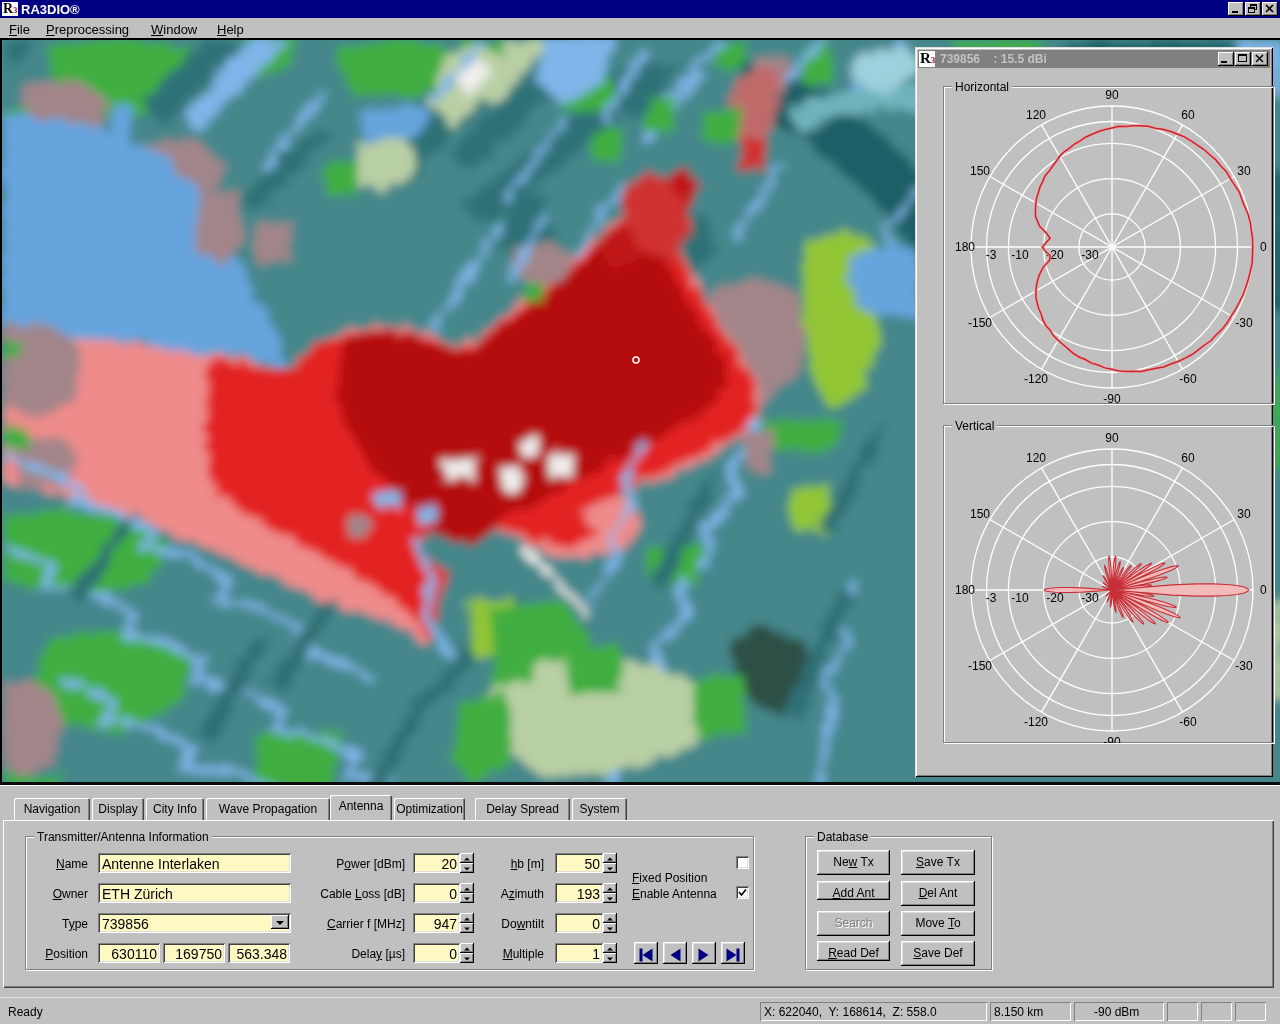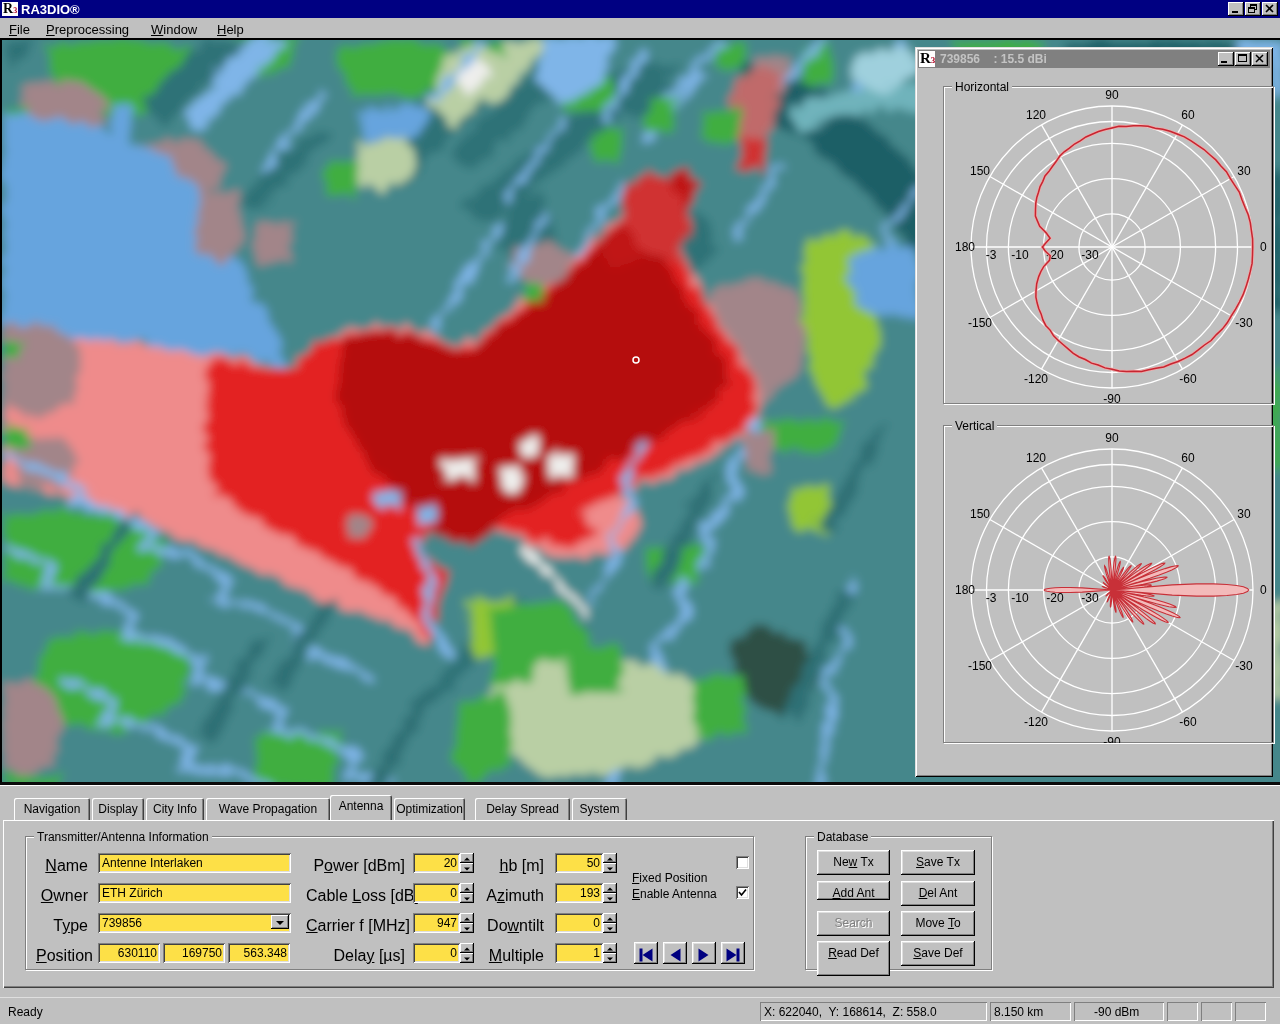--- a/index.html
+++ b/index.html
@@ -28,22 +28,22 @@
 #cicon { position:absolute; left:1px; top:1px; width:16px; height:16px; background:#fff; color:#000; font-family:"Liberation Serif", serif; font-weight:bold; font-size:15px; line-height:14px; padding-left:1px; }
 #cicon i { font-style:normal; color:#b00020; font-size:9px; }
 .cbtn { position:absolute; top:2px; width:16px; height:14px; background:#c0c0c0; box-shadow: inset -1px -1px 0 #000, inset 1px 1px 0 #fff, inset -2px -2px 0 #808080; }
 .plotbox { position:absolute; left:28px; width:331px; height:318px; }
 
 #bpanel { left:0; top:785px; width:1280px; height:212px; background:#c0c0c0; box-shadow: inset 0 1px 0 #fff; }
 .tab { position:absolute; top:13px; height:22px; background:#c0c0c0; box-shadow: inset 1px 1px 0 #fff, inset -1px 0 0 #404040, inset -2px 0 0 #808080; border-top-left-radius:2px; border-top-right-radius:2px; text-align:center; padding-top:4px; font-size:12px; }
 #tabsel { top:10px; height:25px; z-index:3; font-weight:normal; }
 #tpage { position:absolute; left:3px; top:35px; width:1271px; height:168px; background:#c0c0c0; box-shadow: inset 1px 1px 0 #fff, inset -1px -1px 0 #404040, inset -2px -2px 0 #808080; }
 .lab { position:absolute; font-size:12px; color:#000; white-space:nowrap; }
-.rlab { position:absolute; font-size:16px; color:#000; white-space:nowrap; text-align:right; }
-.edit { position:absolute; background:#fde047; box-shadow: inset 1px 1px 0 #808080, inset -1px -1px 0 #fff, inset 2px 2px 0 #404040, inset -2px -2px 0 #dfdfdf; font-size:12px; padding:3px 0 0 4px; white-space:nowrap; overflow:hidden; }
+.rlab { position:absolute; font-size:12px; color:#000; white-space:nowrap; text-align:right; }
+.edit { position:absolute; background:#fef9c3; box-shadow: inset 1px 1px 0 #808080, inset -1px -1px 0 #fff, inset 2px 2px 0 #404040, inset -2px -2px 0 #dfdfdf; font-size:14px; padding:3px 0 0 4px; white-space:nowrap; overflow:hidden; }
 .nedit { text-align:right; padding:3px 3px 0 0; }
 .spin { position:absolute; width:14px; background:#c0c0c0; }
 .spin .up, .spin .dn { position:absolute; left:0; width:14px; background:#c0c0c0; box-shadow: inset -1px -1px 0 #000, inset 1px 1px 0 #fff, inset -2px -2px 0 #808080; }
 .pbtn { position:absolute; background:#c0c0c0; box-shadow: inset -1px -1px 0 #000, inset 1px 1px 0 #fff, inset -2px -2px 0 #808080, inset 2px 2px 0 #dfdfdf; text-align:center; font-size:12px; padding-top:5px; }
 
 #sbar { left:0; top:997px; width:1280px; height:27px; background:#c0c0c0; box-shadow: inset 0 1px 0 #dfdfdf; }
 .sfield { position:absolute; top:5px; height:19px; box-shadow: inset 1px 1px 0 #808080, inset -1px -1px 0 #fff; font-size:12px; padding:3px 0 0 4px; white-space:nowrap; }
 </style>
 </head>
 <body>
@@ -430,21 +430,21 @@
         </div>
     </div>
     <div class="group" style="position:absolute; left:802px; top:16px; width:187px; height:134px;">
       <span class="glabel">Database</span>
       <div class="pbtn" style="left:11px; top:13px; width:73px; height:25px;">Ne<u>w</u> Tx</div>
       <div class="pbtn" style="left:95px; top:13px; width:74px; height:25px;"><u>S</u>ave Tx</div>
       <div class="pbtn" style="left:11px; top:44px; width:73px; height:19px;"><u>A</u>dd Ant</div>
       <div class="pbtn" style="left:95px; top:44px; width:74px; height:25px;"><u>D</u>el Ant</div>
       <div class="pbtn" style="left:11px; top:74px; width:73px; height:25px; color:#808080; text-shadow:1px 1px 0 #fff;">Search</div>
       <div class="pbtn" style="left:95px; top:74px; width:74px; height:25px;">Move <u>T</u>o</div>
-      <div class="pbtn" style="left:11px; top:104px; width:73px; height:35px;"><u>R</u>ead Def</div>
+      <div class="pbtn" style="left:11px; top:104px; width:73px; height:20px;"><u>R</u>ead Def</div>
       <div class="pbtn" style="left:95px; top:104px; width:74px; height:25px;"><u>S</u>ave Def</div>
     </div>
   </div>
 </div>
 
 <div class="abs" id="sbar">
   <div class="lab" style="left:8px; top:8px;">Ready</div>
   <div class="sfield" style="left:760px; width:227px;">X: 622040,&nbsp; Y: 168614,&nbsp; Z: 558.0</div>
   <div class="sfield" style="left:990px; width:81px;">8.150 km</div>
   <div class="sfield" style="left:1074px; width:90px;padding-left:20px;">-90 dBm</div>

